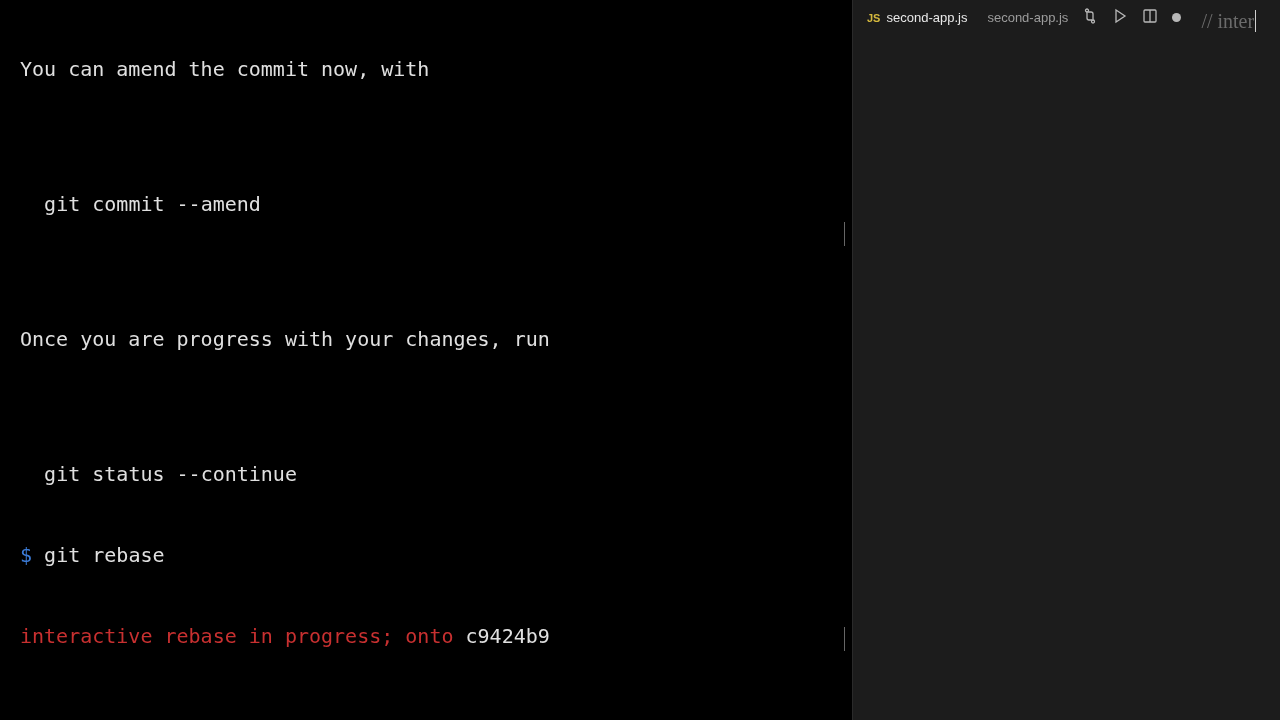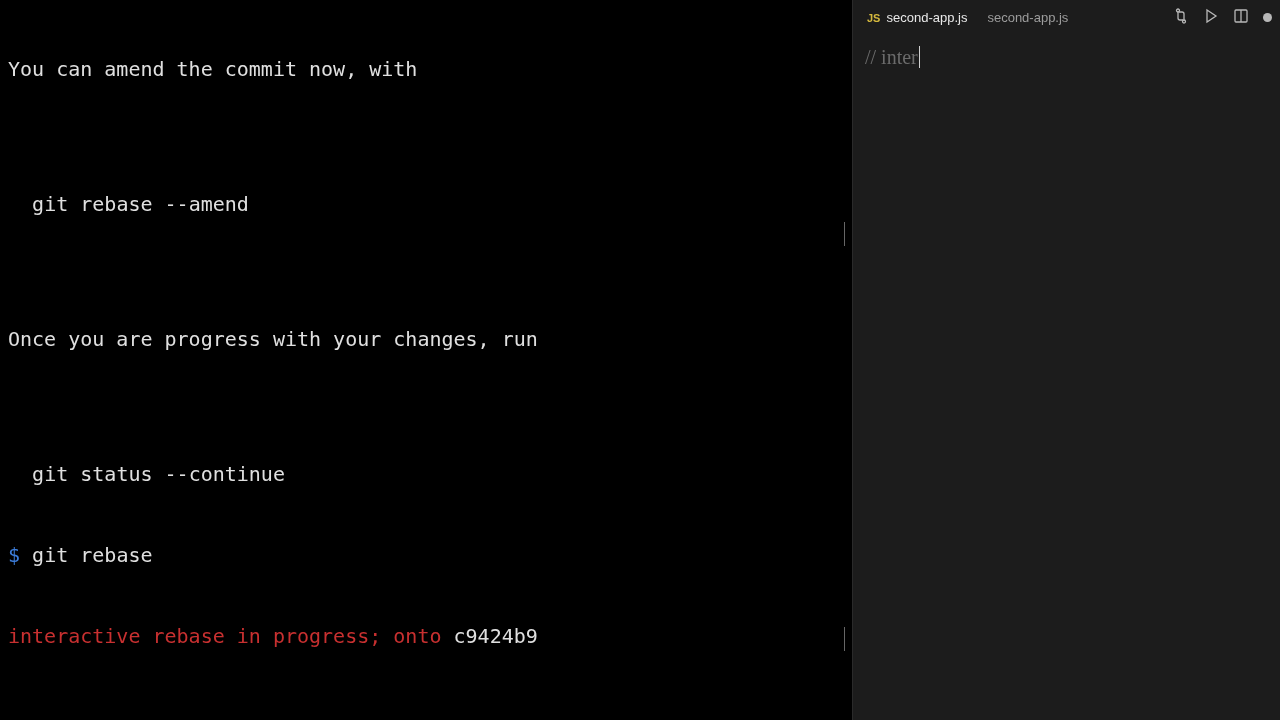--- a/index.html
+++ b/index.html
@@ -14,37 +14,37 @@
       display: flex;
       font-family: "Menlo", "Monaco", "Consolas", monospace;
       font-size: 20px;
       line-height: 1.35;
       overflow: hidden;
     }
     .terminal {
       flex: 0 0 852px;
       background: #000;
       color: #dcdcdc;
-      padding: 2px 8px;
+      padding: 2px 20px;
       white-space: pre-wrap;
       word-wrap: break-word;
     }
     .terminal .line {
       display: block;
     }
     .white { color: #e0e0e0; }
     .green { color: #2bbf2b; }
     .red { color: #c83030; }
     .prompt-dollar { color: #3c7cd8; }
     .editor-panel {
       flex: 1;
       background: #1c1c1c;
       border-left: 1px solid #2a2a2a;
       display: flex;
-      flex-direction: column;
+      flex-direction: row;
       position: relative;
     }
     .tab-bar {
       display: flex;
       align-items: center;
       height: 36px;
       background: #1c1c1c;
       padding: 0 8px;
       gap: 8px;
       font-size: 13px;
@@ -100,21 +100,21 @@
       height: 24px;
       background: #666;
     }
   </style>
 </head>
 <body>
 
 <div class="terminal">
   <span class="line white">You can amend the commit now, with</span>
   <span class="line white"></span>
-  <span class="line white">  git rebase --amend</span>
+  <span class="line white">  git commit --amend</span>
   <span class="line white"></span>
   <span class="line white">Once you are progress with your changes, run</span>
   <span class="line white"></span>
   <span class="line white">  git status --continue</span>
   <span class="line"><span class="prompt-dollar">$</span><span class="white"> git rebase</span></span>
   <span class="line"><span class="red">interactive rebase in progress; onto</span><span class="white"> c9424b9</span></span>
   
   
   
   

